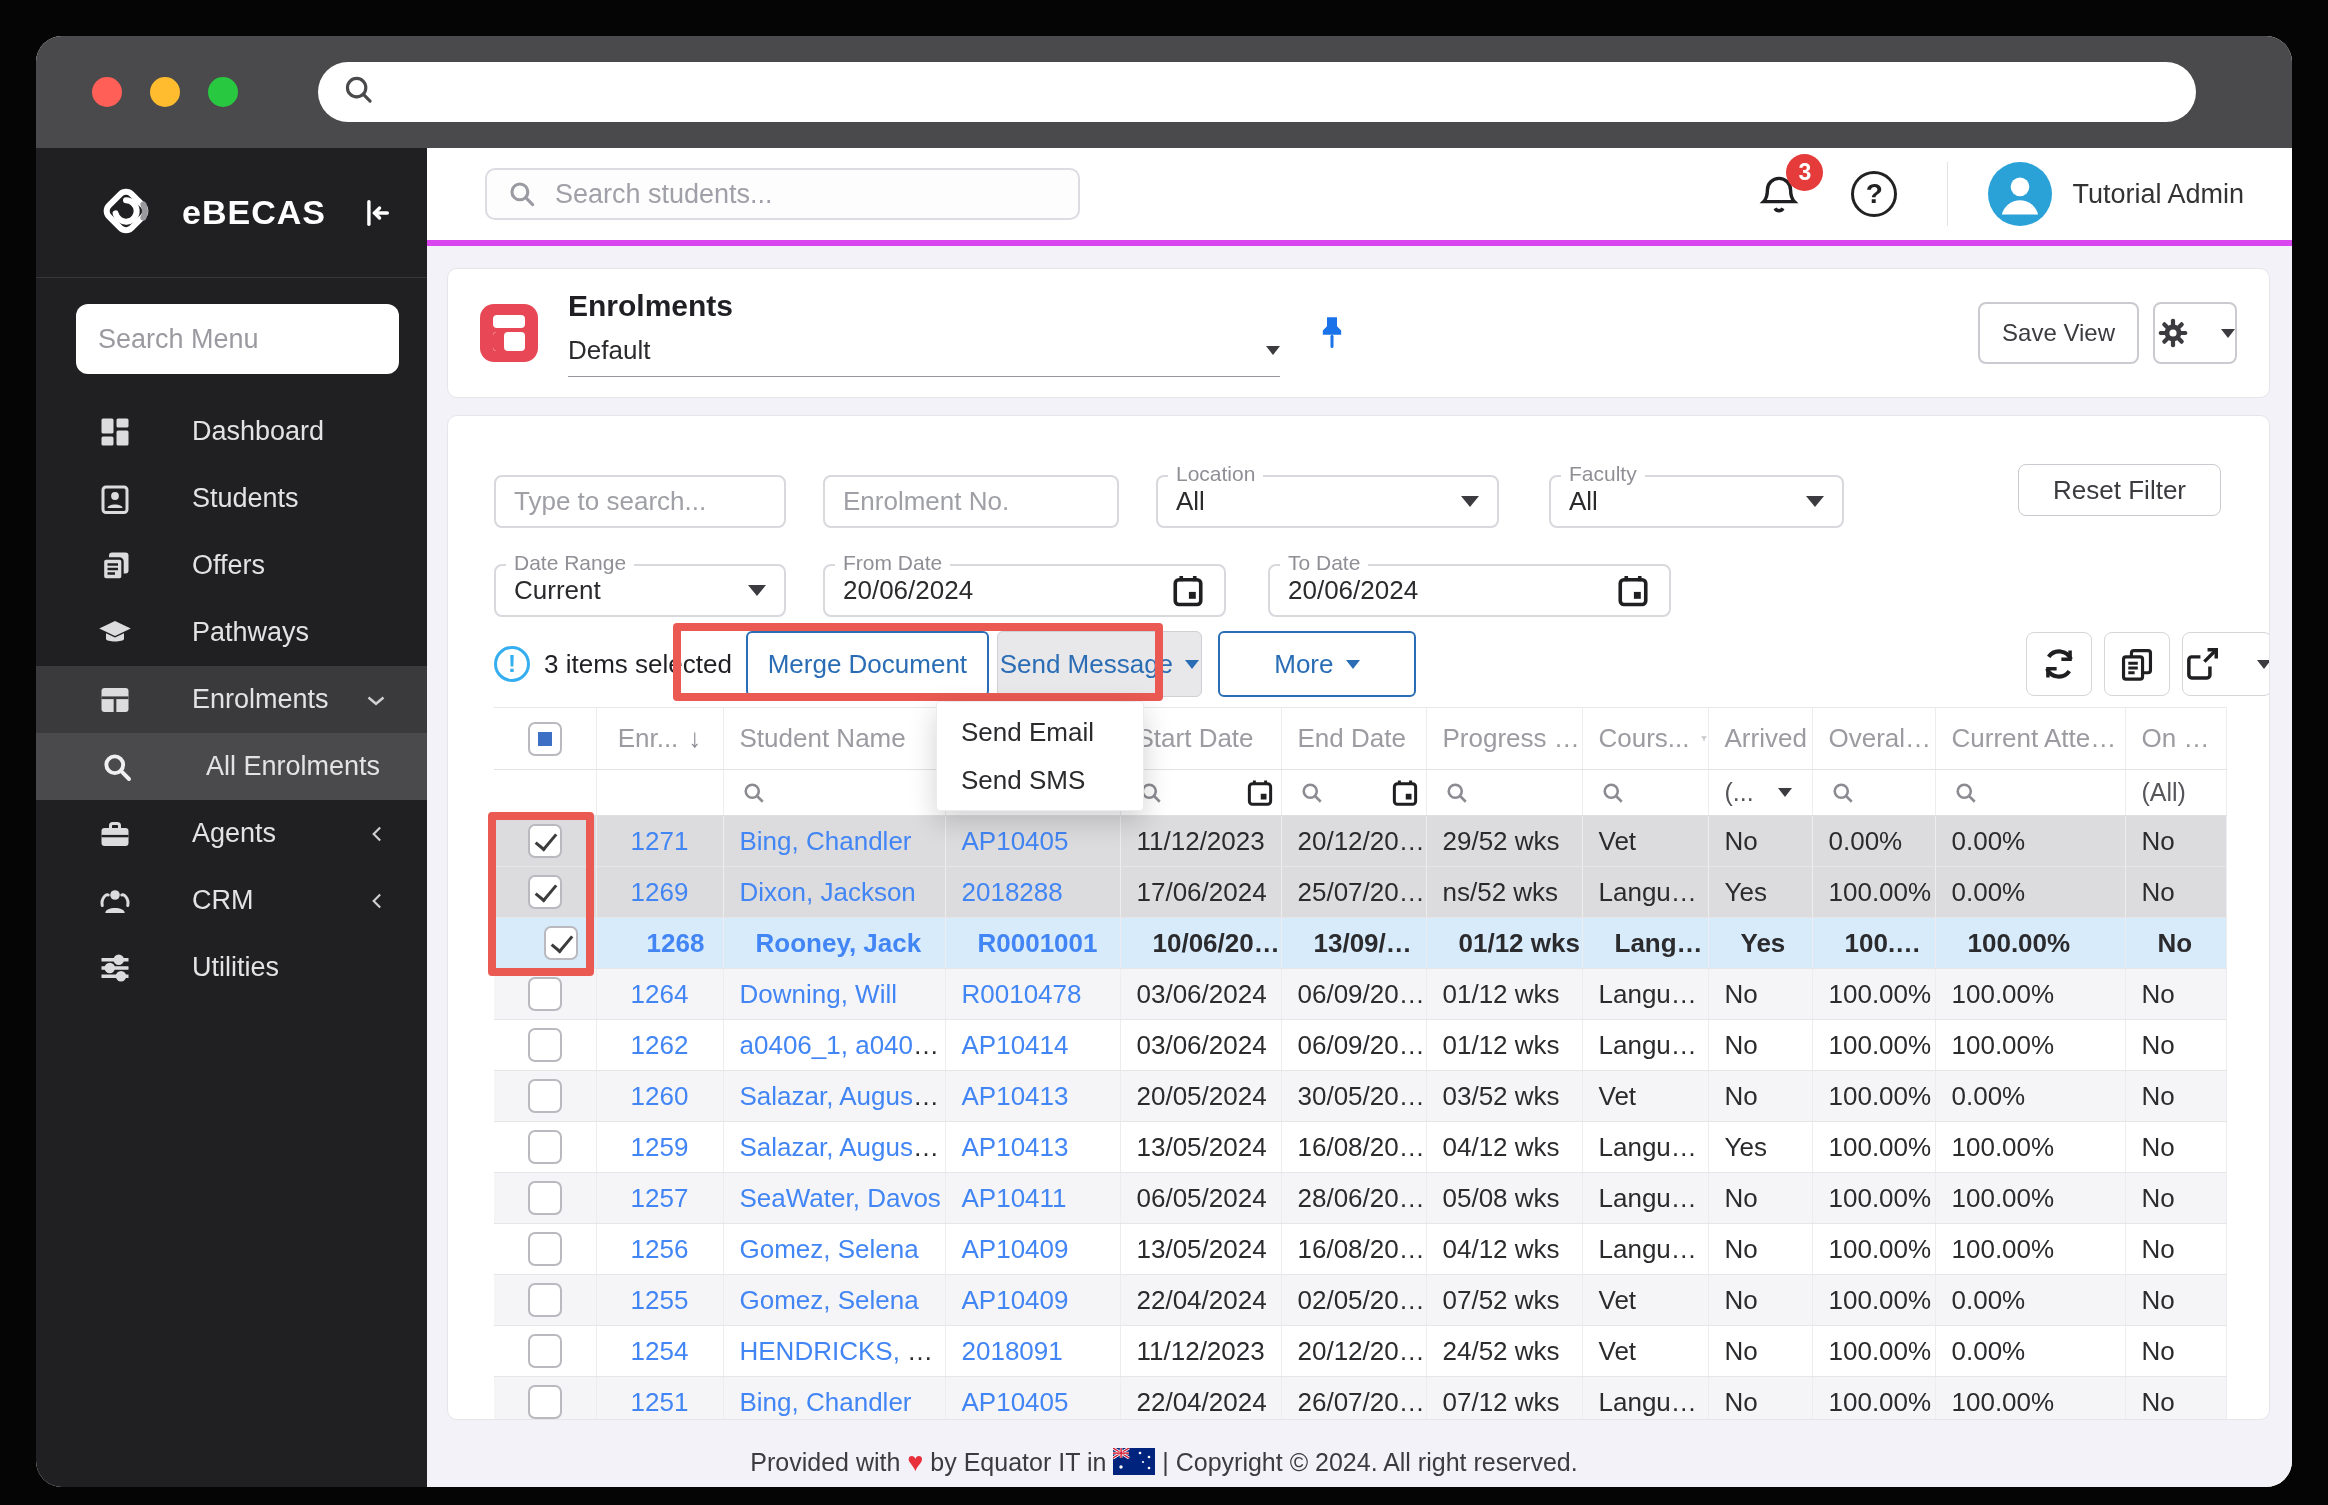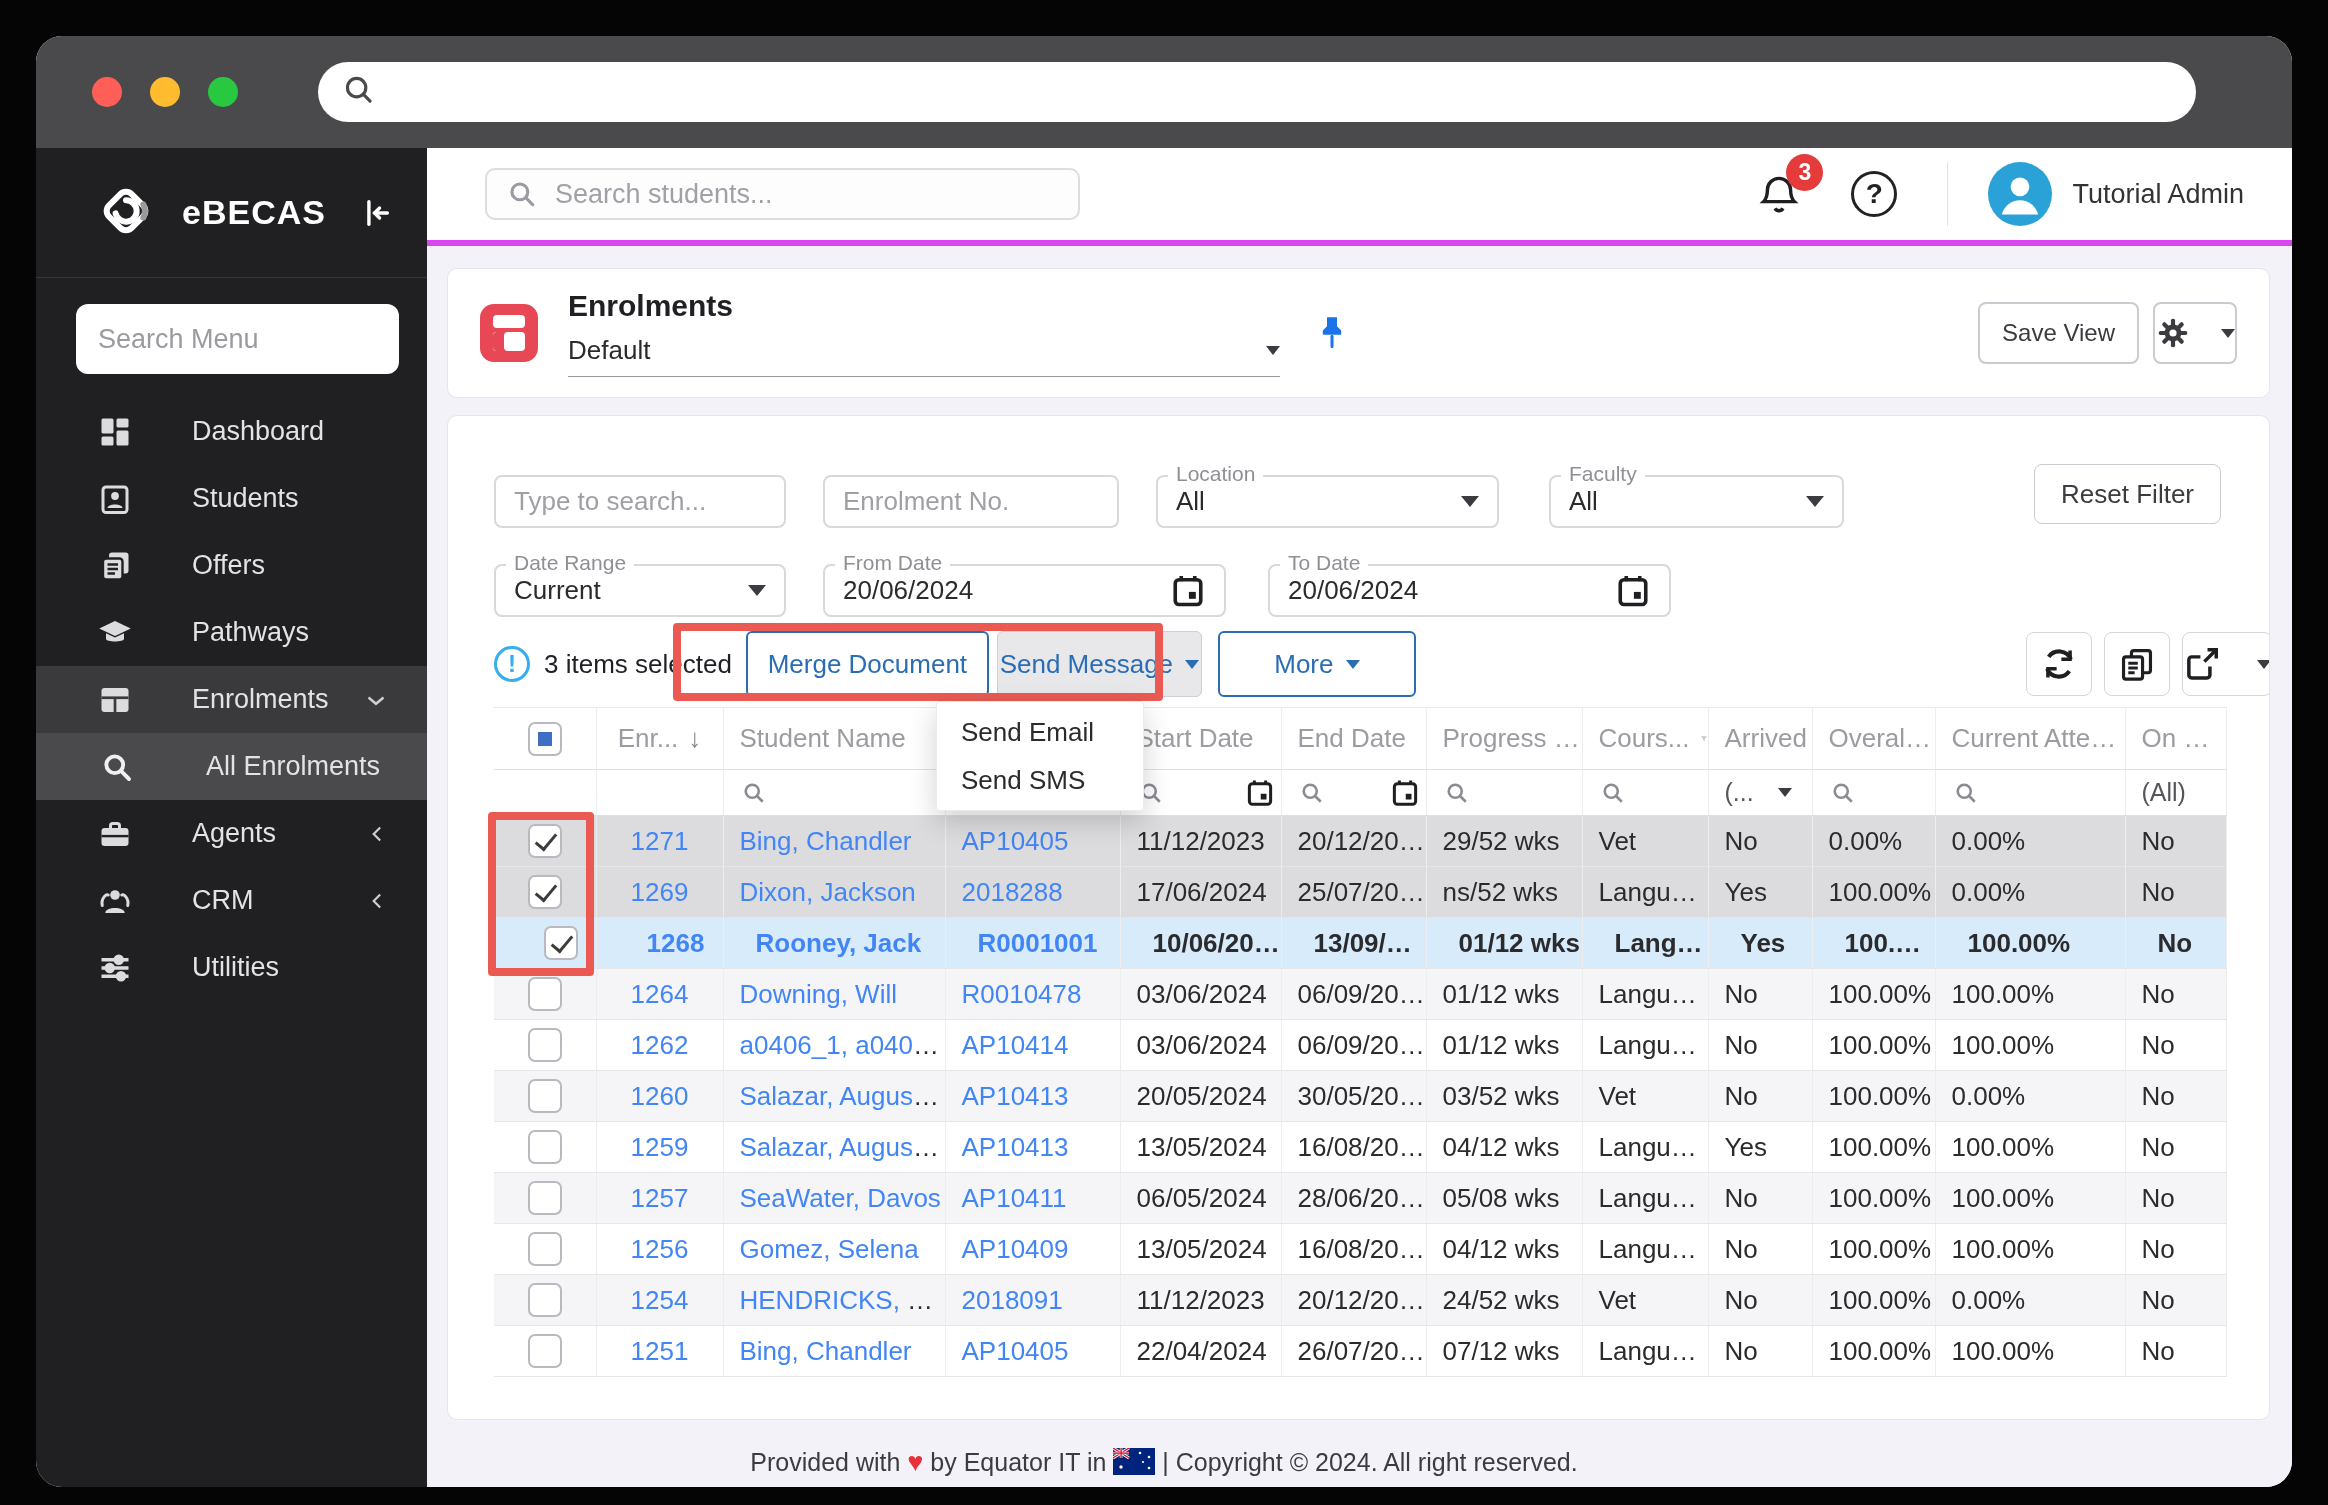--- a/index.html
+++ b/index.html
@@ -61,21 +61,21 @@
 
   
   .frow { position:absolute; left:46px; display:flex; }
   .input, .field { height:53px; border:2px solid #d8d8dd; border-radius:8px; background:#fff; display:flex; align-items:center; padding:0 18px; font-size:26px; }
   .input { color:#9fa0a6; }
   .field { position:relative; color:#2b2b2e; }
   .flabel { position:absolute; top:-15px; left:10px; background:#fff; padding:0 8px; font-size:21px; color:#8f8f96; white-space:nowrap; }
   .caret { width:0; height:0; border-left:9px solid transparent; border-right:9px solid transparent; border-top:11px solid #3c3c40; margin-left:auto; }
   .caret.blue { border-top-color:#2a6db5; margin-left:12px; }
   .caret.small { border-left-width:7px; border-right-width:7px; border-top-width:9px; }
-  .reset-btn { position:absolute; top:48px; right:48px; height:60px; padding:0 26px; border-width:1.5px; font-size:26px;margin-left:38px; }
+  .reset-btn { position:absolute; top:48px; right:48px; height:52px; padding:0 34px; border-width:1.5px; font-size:26px;margin-left:38px; }
 
   
   .action-row { position:absolute; left:46px; top:215px; width:1778px; height:66px; display:flex; align-items:center; }
   .info-ic { width:36px; height:36px; border-radius:50%; border:3.5px solid #35aef0; color:#35aef0; font-size:24px; font-weight:700; display:flex; align-items:center; justify-content:center; flex-shrink:0; }
   .sel-text { font-size:26px; color:#1f1f24; margin-left:14px; white-space:nowrap; }
   .btn-blue { height:66px; border:2px solid #2a6db5; border-radius:6px; color:#2a6db5; background:#fff; font-size:26px; display:inline-flex; align-items:center; justify-content:center; cursor:pointer; }
   .merge-btn { width:243px; margin-left:14px; }
   .send-btn { width:205px; margin-left:8px; background:#e8e8eb; border:1.5px solid #cfcfd4; }
   .more-btn { width:198px; margin-left:16px; }
   .icon-btn { width:66px; height:64px; border:1.5px solid #d5d5da; border-radius:8px; background:#fff; display:inline-flex; align-items:center; justify-content:center; cursor:pointer; }
@@ -699,20 +699,34 @@
     <td>16/08/2024</td>
     <td>04/12 wks</td>
     <td>Language</td>
     <td>No</td>
     <td>100.00%</td>
     <td>100.00%</td>
     <td>No</td>
   </tr>
                     <tr>
     <td class="c-select"><span class="checkbox"></span></td>
+    <td class="c-enr"><span class="link">1255</span></td>
+    <td><span class="link">Gomez, Selena</span></td>
+    <td><span class="link">AP10409</span></td>
+    <td>22/04/2024</td>
+    <td>02/05/2025</td>
+    <td>07/52 wks</td>
+    <td>Vet</td>
+    <td>No</td>
+    <td>100.00%</td>
+    <td>0.00%</td>
+    <td>No</td>
+  </tr>
+                    <tr>
+    <td class="c-select"><span class="checkbox"></span></td>
     <td class="c-enr"><span class="link">1254</span></td>
     <td><span class="link">HENDRICKS, Chester</span></td>
     <td><span class="link">2018091</span></td>
     <td>11/12/2023</td>
     <td>20/12/2024</td>
     <td>24/52 wks</td>
     <td>Vet</td>
     <td>No</td>
     <td>100.00%</td>
     <td>0.00%</td>

